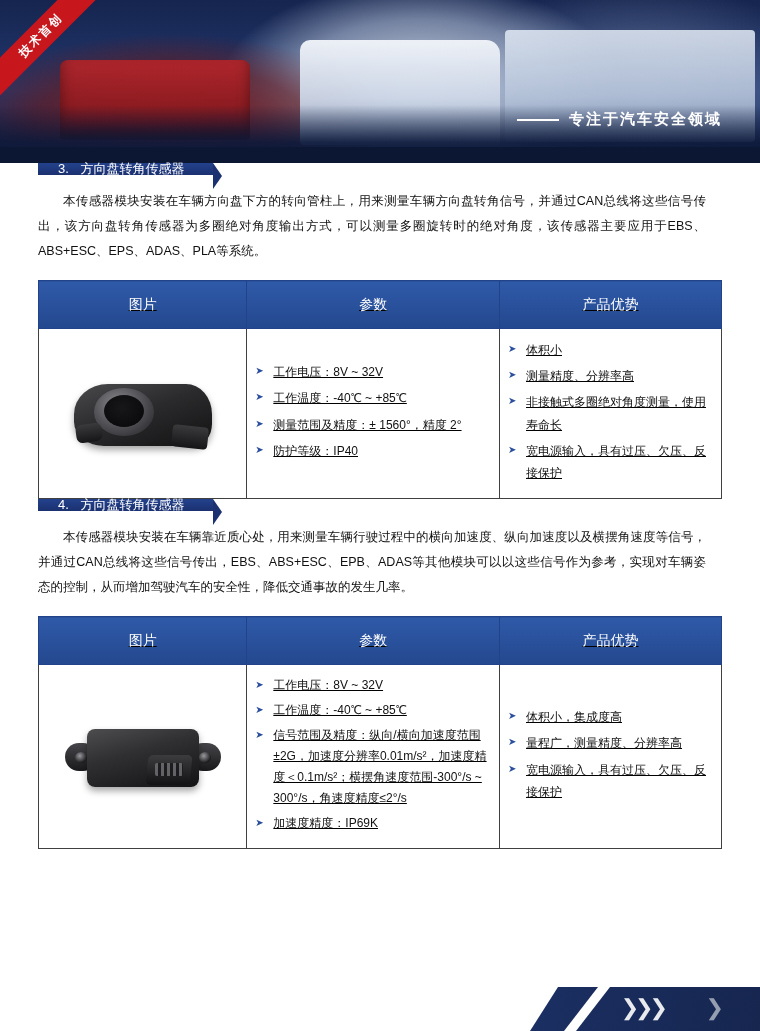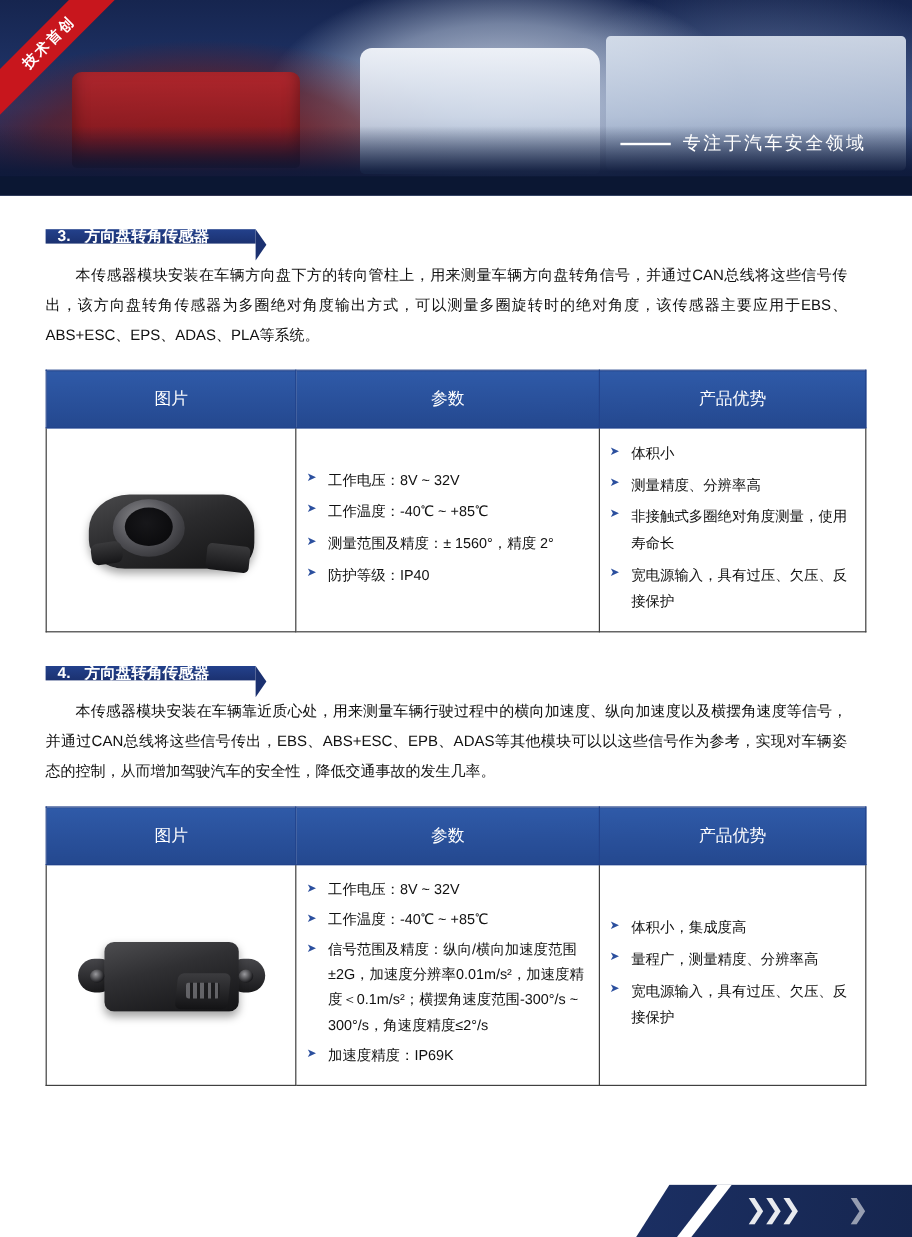--- a/index.html
+++ b/index.html
@@ -68,35 +68,34 @@
     background:#c8161d;
     color:#fff; font-size:12px; letter-spacing:2px; text-align:center;
     transform: rotate(-45deg);
     font-weight:bold;
   }
   .banner-slogan {
     position:absolute; right:38px; bottom:34px;
     color:#ffffff; font-size:15px; letter-spacing:2px;
     display:flex; align-items:center; gap:10px;
     white-space:nowrap;
+    font-weight:bold;
   }
   .slogan-rule { display:inline-block; width:42px; height:2px; background:#ffffff; }
 
   
   .content { padding: 0 38px; }
   .sec-head {
-    margin-top: 28px;
     display:inline-block;
     background: linear-gradient(180deg,#23418c 0%, #1b3170 100%);
     color:#fff;
     font-size:13px;
-    padding:6px 16px 6px 10px;
+    padding:6px 16px 6px 20px;
     position:relative;
     min-width: 175px;
-    font-weight: bold;
   }
   .sec-head .num { margin-right:8px; }
   .sec-head::after {
     content:"";
     position:absolute; right:-9px; top:0;
     border-left:9px solid #1b3170;
     border-top:13px solid transparent;
     border-bottom:13px solid transparent;
   }
   .sec-head-wrap { line-height:0; }
@@ -109,20 +108,21 @@
     text-align: justify;
     text-indent: 2em;
   }
 
   
   table.spec {
     width: 100%;
     border-collapse: collapse;
     margin-top: 16px;
     table-layout: fixed;
+    text-decoration: underline;
   }
   table.spec th {
     background: linear-gradient(180deg,#2f5aa8 0%, #24488f 100%);
     color:#fff;
     font-size:14px;
     font-weight:normal;
     height:48px;
     border:1px solid #22428a;
   }
   table.spec td {

